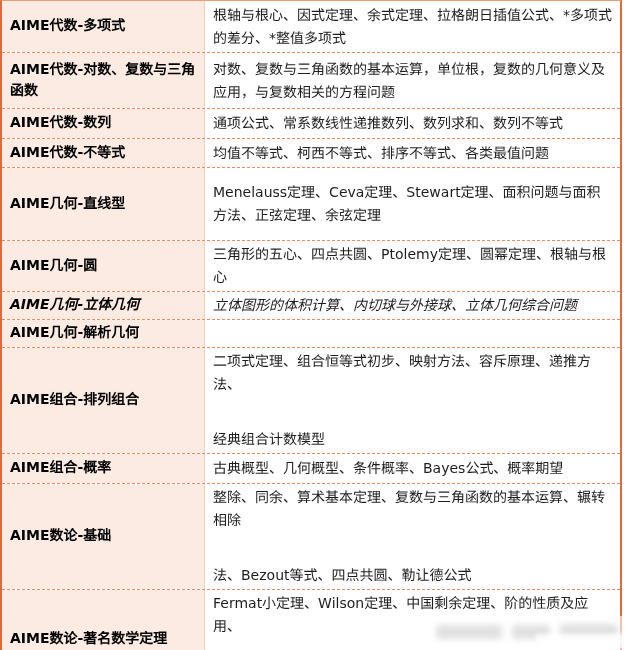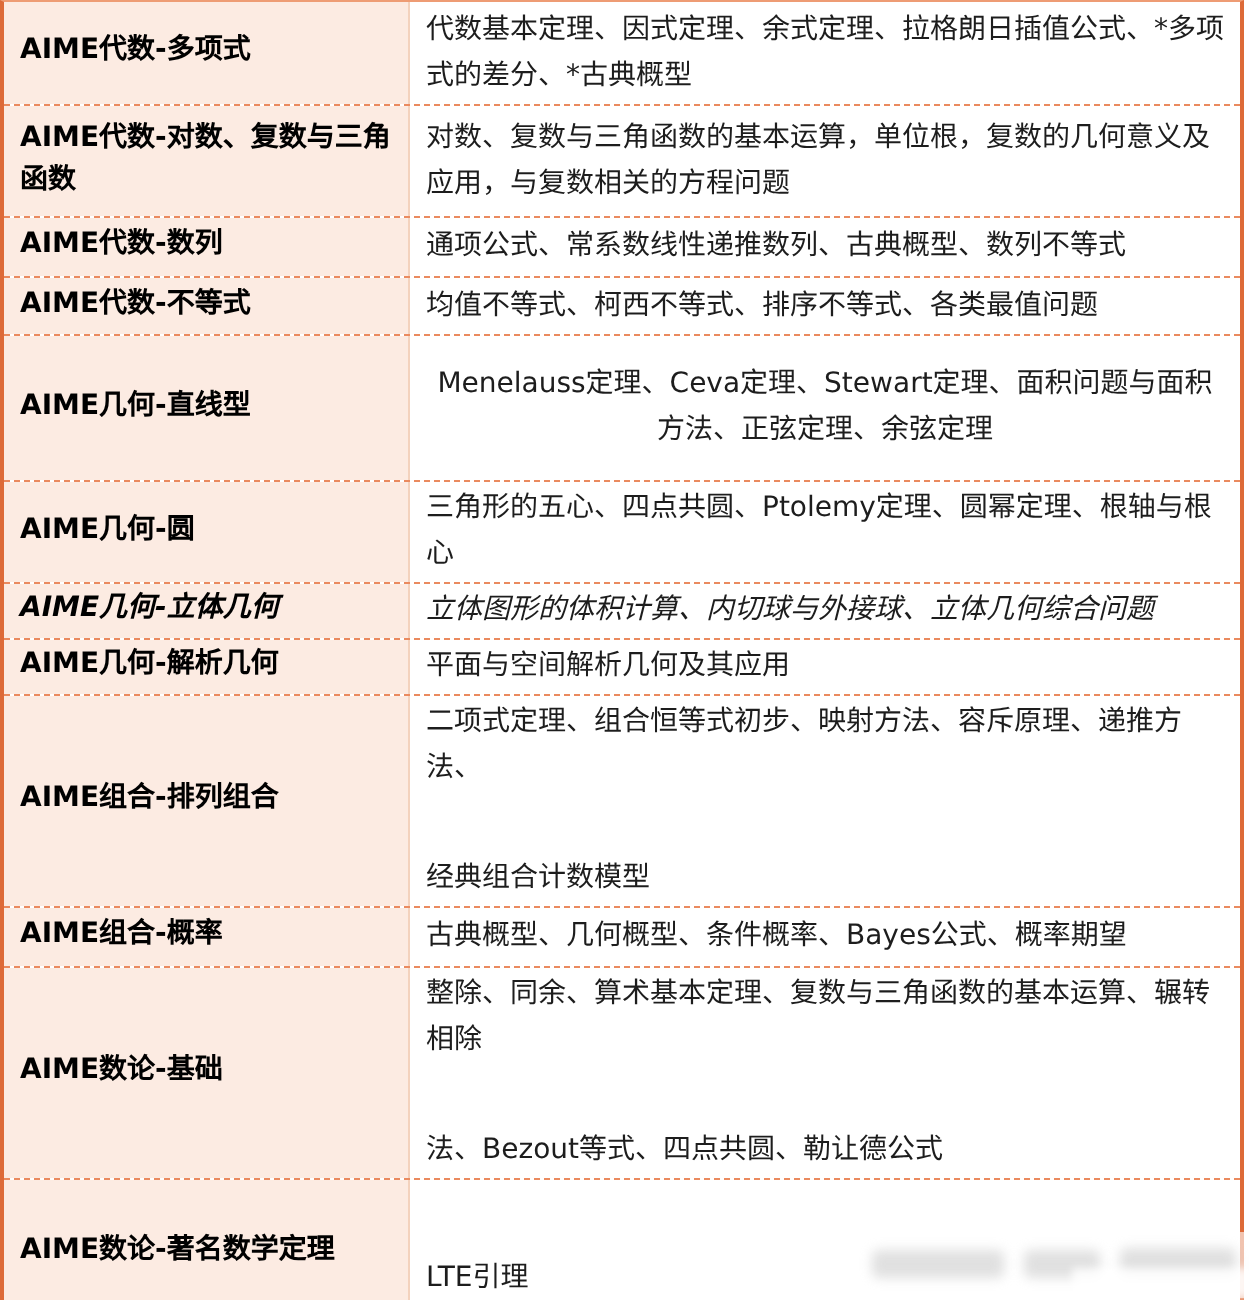--- a/index.html
+++ b/index.html
@@ -21,21 +21,21 @@
   .row{
     display:flex;
     box-sizing:border-box;
   }
   .row + .row{border-top:1px dashed #ea8a5f;}
   
   .row:nth-child(1){min-height:51px;}
   .row:nth-child(2){min-height:56px;}
   .row:nth-child(3){min-height:30px;}
   .row:nth-child(4){min-height:29px;}
-  .row:nth-child(5){min-height:73px;text-align:center;}
+  .row:nth-child(5){min-height:73px;}
   .row:nth-child(6){min-height:36px;}
   .row:nth-child(7){min-height:28px;font-style:italic;}
   .row:nth-child(8){min-height:28px;}
   .row:nth-child(9){min-height:77px;}
   .row:nth-child(10){min-height:30px;}
   .row:nth-child(11){min-height:78px;}
   .row:nth-child(12){min-height:74px;}
   .row:nth-child(13){min-height:51px;}
   .cell{box-sizing:border-box;}
   .cell.topic{
@@ -91,41 +91,41 @@
 </style>
 </head>
 <body>
 
 <div class="table">
   <div class="row">
     <div class="cell topic">
       <span>AIME代数-多项式</span>
     </div>
     <div class="cell desc">
-      <p class="p1">代数基本定理、因式定理、余式定理、拉格朗日插值公式、*多项式的差分、*古典概型</p>
+      <p class="p1">根轴与根心、因式定理、余式定理、拉格朗日插值公式、*多项式的差分、*整值多项式</p>
 
     </div>
   </div>
 
   <div class="row">
     <div class="cell topic">
       <span>AIME代数-对数、复数与三角函数</span>
     </div>
     <div class="cell desc">
       <p class="p1">对数、复数与三角函数的基本运算，单位根，复数的几何意义及应用，与复数相关的方程问题</p>
 
     </div>
   </div>
 
   <div class="row">
     <div class="cell topic">
       <span>AIME代数-数列</span>
     </div>
     <div class="cell desc">
-      <p class="p1">通项公式、常系数线性递推数列、古典概型、数列不等式</p>
+      <p class="p1">通项公式、常系数线性递推数列、数列求和、数列不等式</p>
 
     </div>
   </div>
 
   <div class="row">
     <div class="cell topic">
       <span>AIME代数-不等式</span>
     </div>
     <div class="cell desc">
       <p class="p1">均值不等式、柯西不等式、排序不等式、各类最值问题</p>
@@ -159,24 +159,20 @@
     </div>
     <div class="cell desc">
       <p class="p1">立体图形的体积计算、内切球与外接球、立体几何综合问题</p>
 
     </div>
   </div>
 
   <div class="row">
     <div class="cell topic">
       <span>AIME几何-解析几何</span>
-    </div>
-    <div class="cell desc">
-      <p class="p1">平面与空间解析几何及其应用</p>
-
     </div>
   </div>
 
   <div class="row">
     <div class="cell topic">
       <span>AIME组合-排列组合</span>
     </div>
     <div class="cell desc">
       <p class="p1">二项式定理、组合恒等式初步、映射方法、容斥原理、递推方法、</p>
       <p class="p2">经典组合计数模型</p>
@@ -201,20 +197,21 @@
       <p class="p1">整除、同余、算术基本定理、复数与三角函数的基本运算、辗转相除</p>
       <p class="p2">法、Bezout等式、四点共圆、勒让德公式</p>
     </div>
   </div>
 
   <div class="row">
     <div class="cell topic">
       <span>AIME数论-著名数学定理</span>
     </div>
     <div class="cell desc">
+      <p class="p1">Fermat小定理、Wilson定理、中国剩余定理、阶的性质及应用、</p>
       <p class="p2">LTE引理</p>
     </div>
   </div>
 
 </div>
 
 <div class="watermark">
   <div class="blob b1"></div>
   <div class="blob b2"></div>
   <div class="blob b3"></div>

